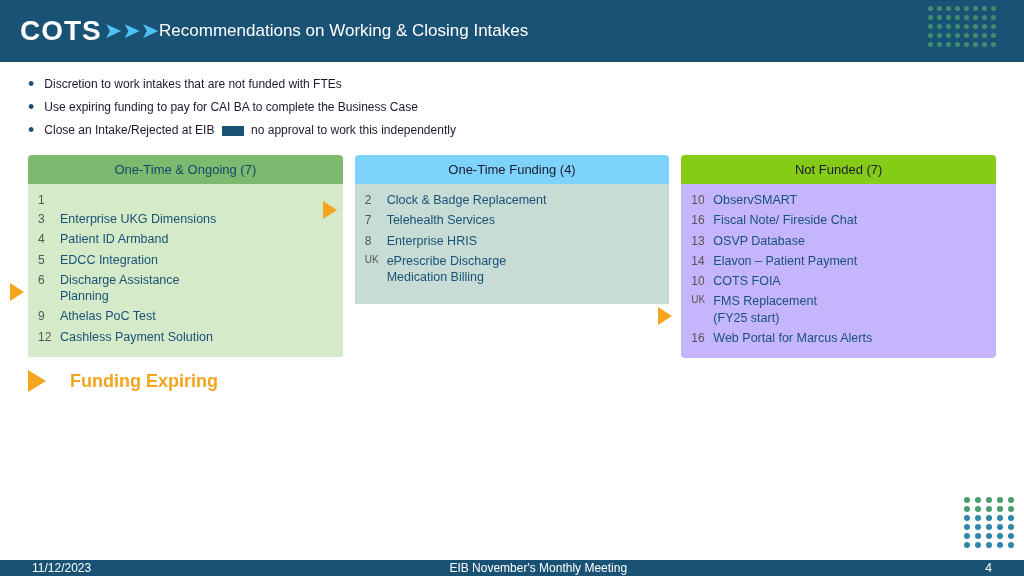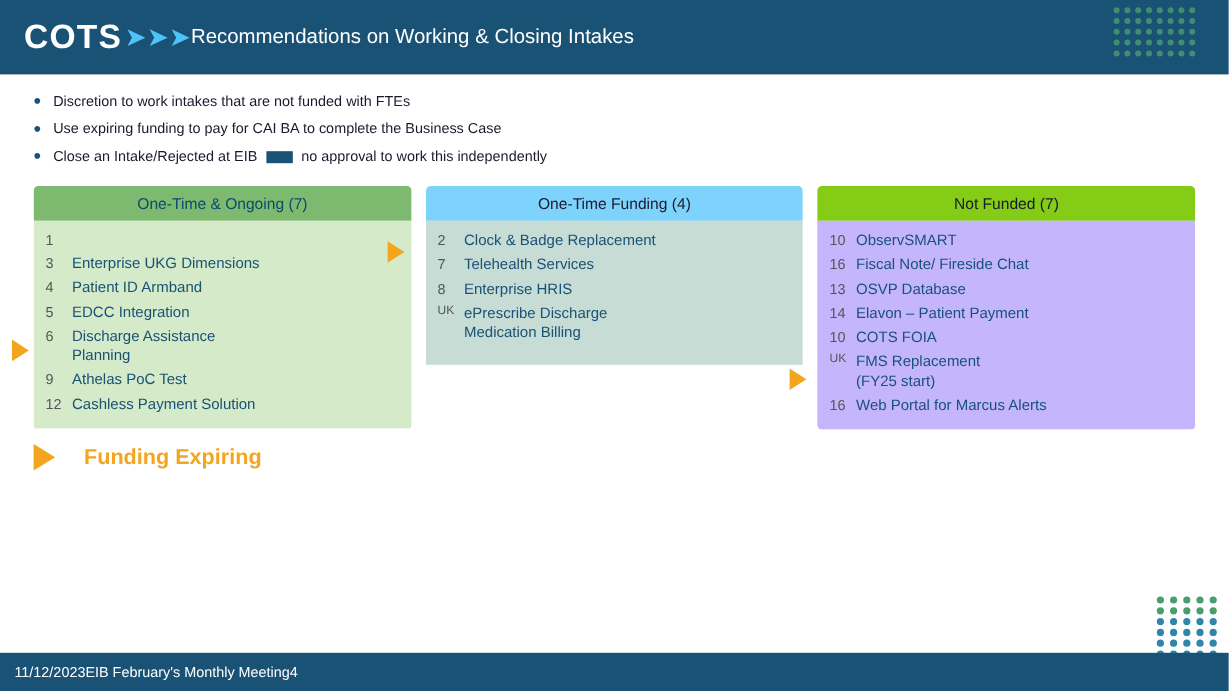--- a/index.html
+++ b/index.html
@@ -184,25 +184,25 @@
       font-weight: 600;
     }
 
     
     .footer {
       position: absolute;
       bottom: 0;
       left: 0;
       right: 0;
       background: #1a5276;
-      height: 32px;
+      height: 16px;
       display: flex;
       align-items: center;
-      justify-content: flex-start;
-      padding: 0 12px;
+      justify-content: space-between;
+      padding: 0 32px;
     }
     .footer-text {
       color: white;
       font-size: 12px;
     }
     .footer-page {
       color: white;
       font-size: 12px;
     }
 
@@ -442,15 +442,15 @@
     <div class="bdot"></div>
       <div class="bdot"></div>
       <div class="bdot"></div>
       <div class="bdot"></div>
       <div class="bdot"></div>
   </div>
 </div>
 
 <div class="footer">
   <span class="footer-text">11/12/2023</span>
-  <span class="footer-text">EIB February's Monthly Meeting</span>
+  <span class="footer-text">EIB November's Monthly Meeting</span>
   <span class="footer-page">4</span>
 </div>
 
 </body></html>

